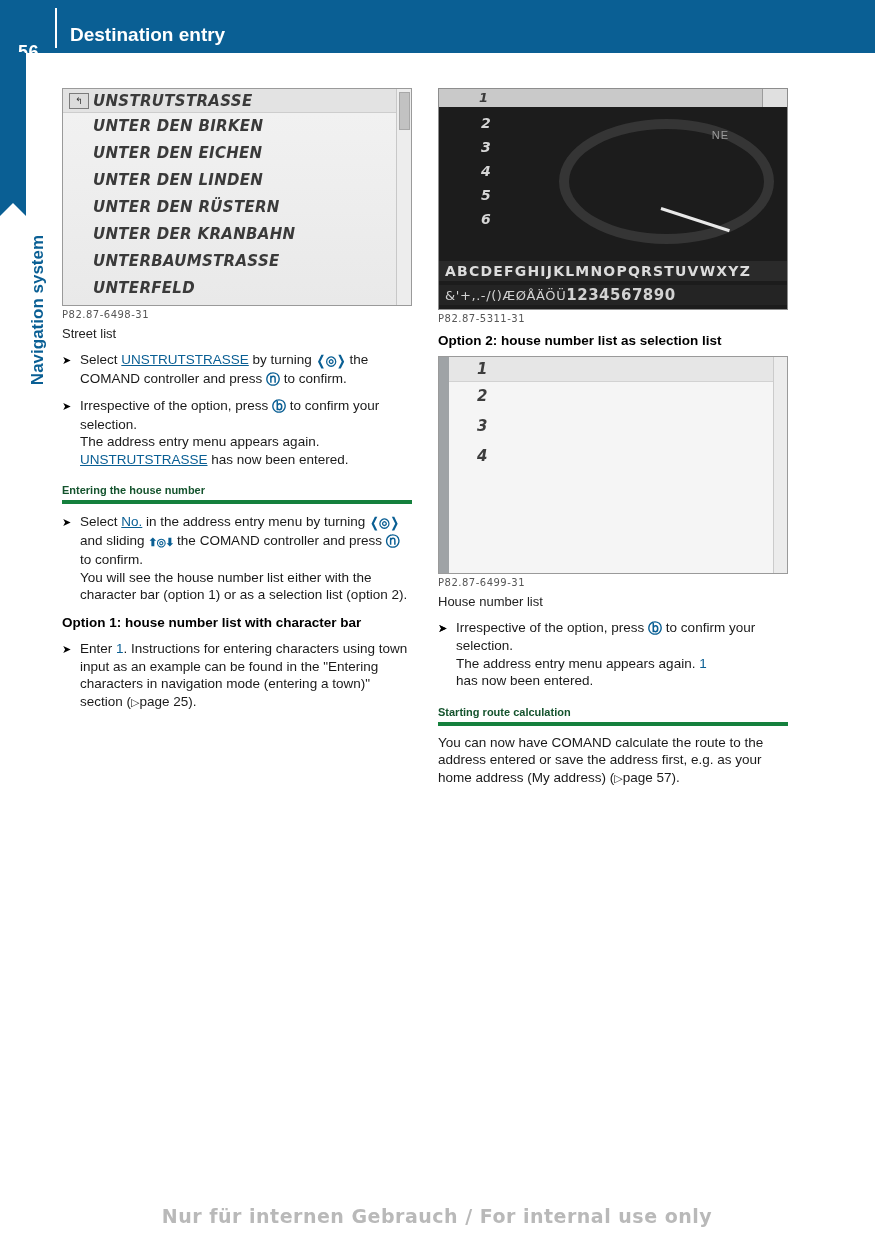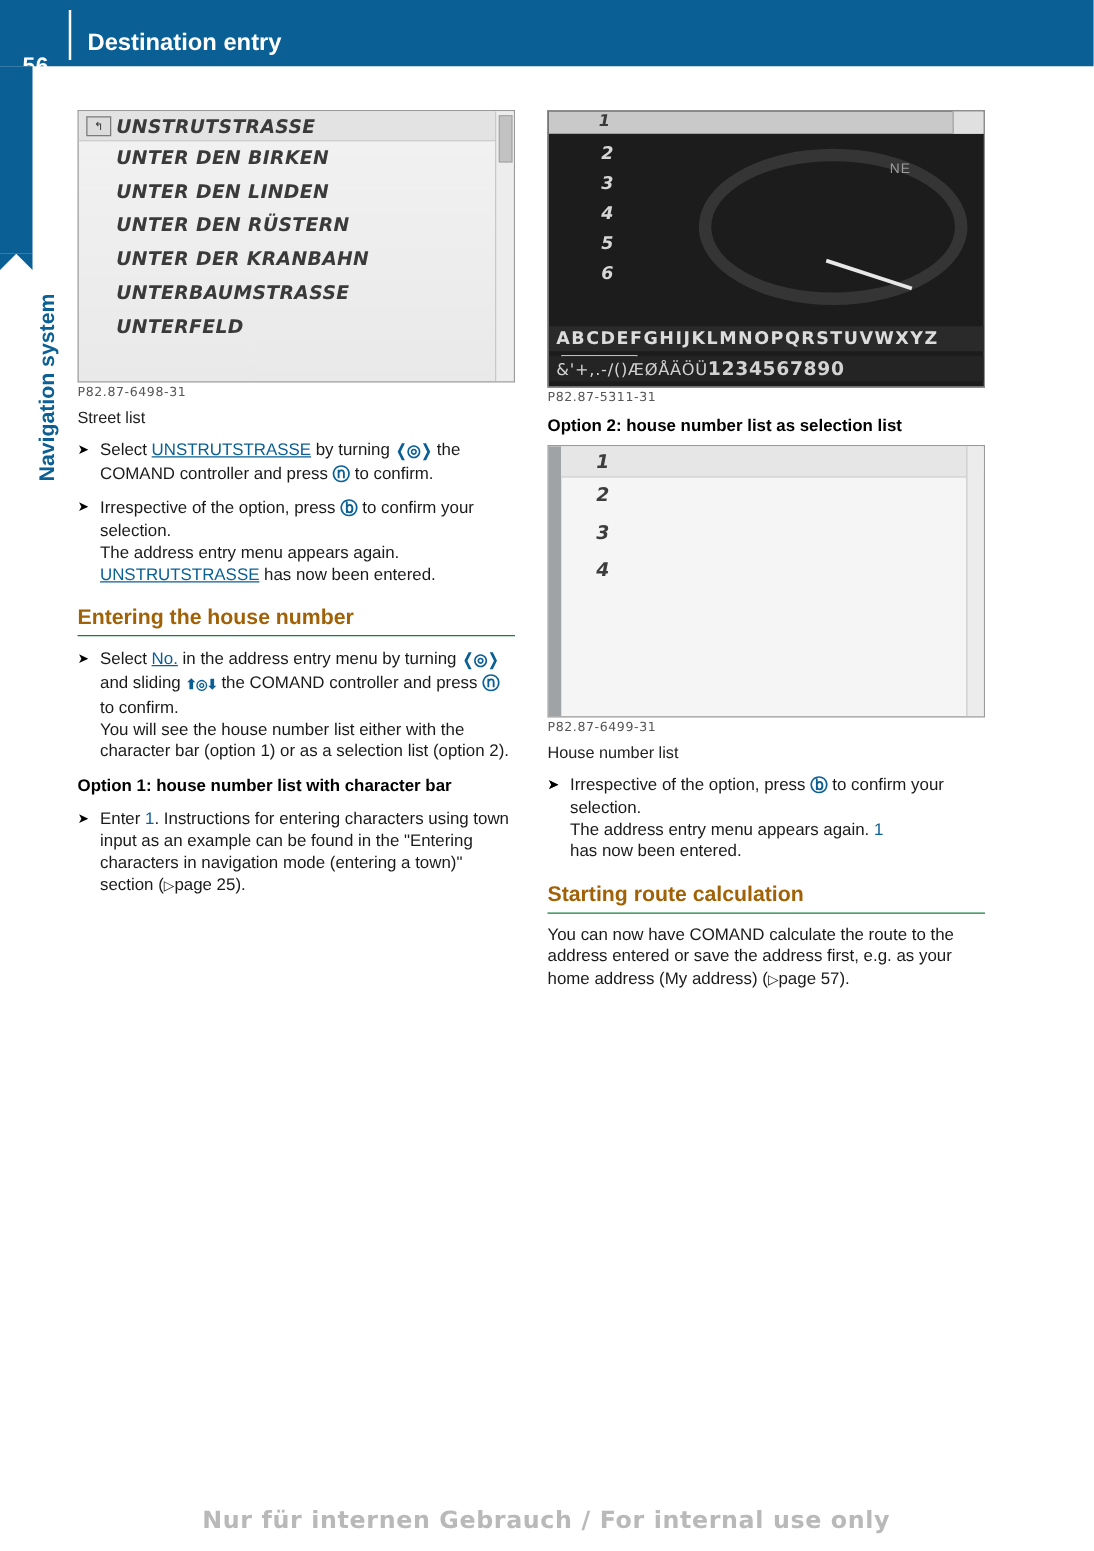--- a/index.html
+++ b/index.html
@@ -330,26 +330,26 @@
     filter: blur(0.25px);
   }
 
   
   .caption-text {
     font-size: 13px;
     color: #222;
     margin: 6px 0 10px 0;
   }
   h3.sub {
-    font-size: 17px;
+    font-size: 11px;
     font-weight: bold;
     margin: 16px 0 2px 0;
     padding-bottom: 4px;
-    border-bottom: 1px solid #15803d;
-    color: #a16207;
+    border-bottom: 4px solid #15803d;
+    color: #14532d;
   }
   .para {
     font-size: 13.5px;
     line-height: 17.5px;
     margin: 8px 0;
     color: #1a1a1a;
   }
   .bullet {
     position: relative;
     padding-left: 18px;
@@ -433,20 +433,21 @@
 <div class="col col-left">
 
   <div class="figure">
     <div class="screen-streetlist">
       <div class="streetlist-topbar">
         <div class="streetlist-back">↰</div>
       </div>
       <div class="streetlist-items">
         <div class="streetlist-item first" style="padding-top:0;margin-top:0;height:23px;line-height:23px;">UNSTRUTSTRASSE</div>
         <div class="streetlist-item">UNTER DEN BIRKEN</div>
+        <div class="streetlist-item">UNTER DEN EICHEN</div>
         <div class="streetlist-item">UNTER DEN LINDEN</div>
         <div class="streetlist-item">UNTER DEN RÜSTERN</div>
         <div class="streetlist-item">UNTER DER KRANBAHN</div>
         <div class="streetlist-item">UNTERBAUMSTRASSE</div>
         <div class="streetlist-item">UNTERFELD</div>
       </div>
       <div class="streetlist-scroll">
         <div class="streetlist-scroll-thumb"></div>
       </div>
     </div>

